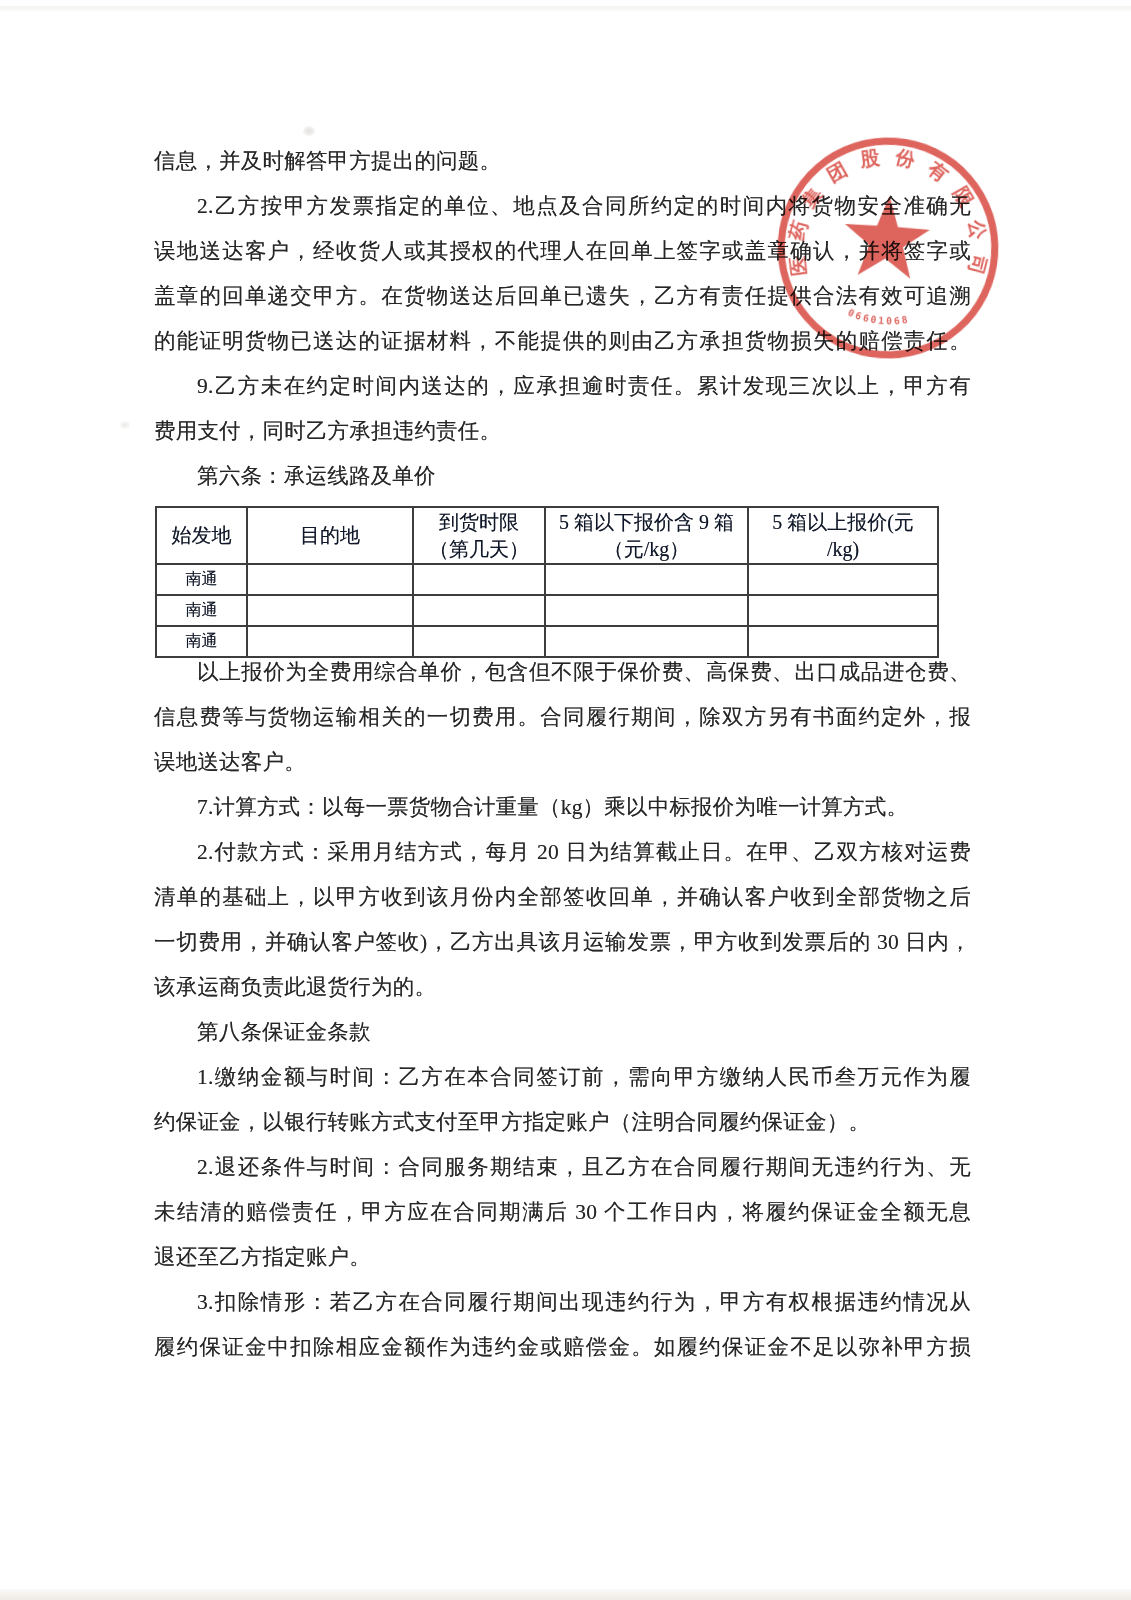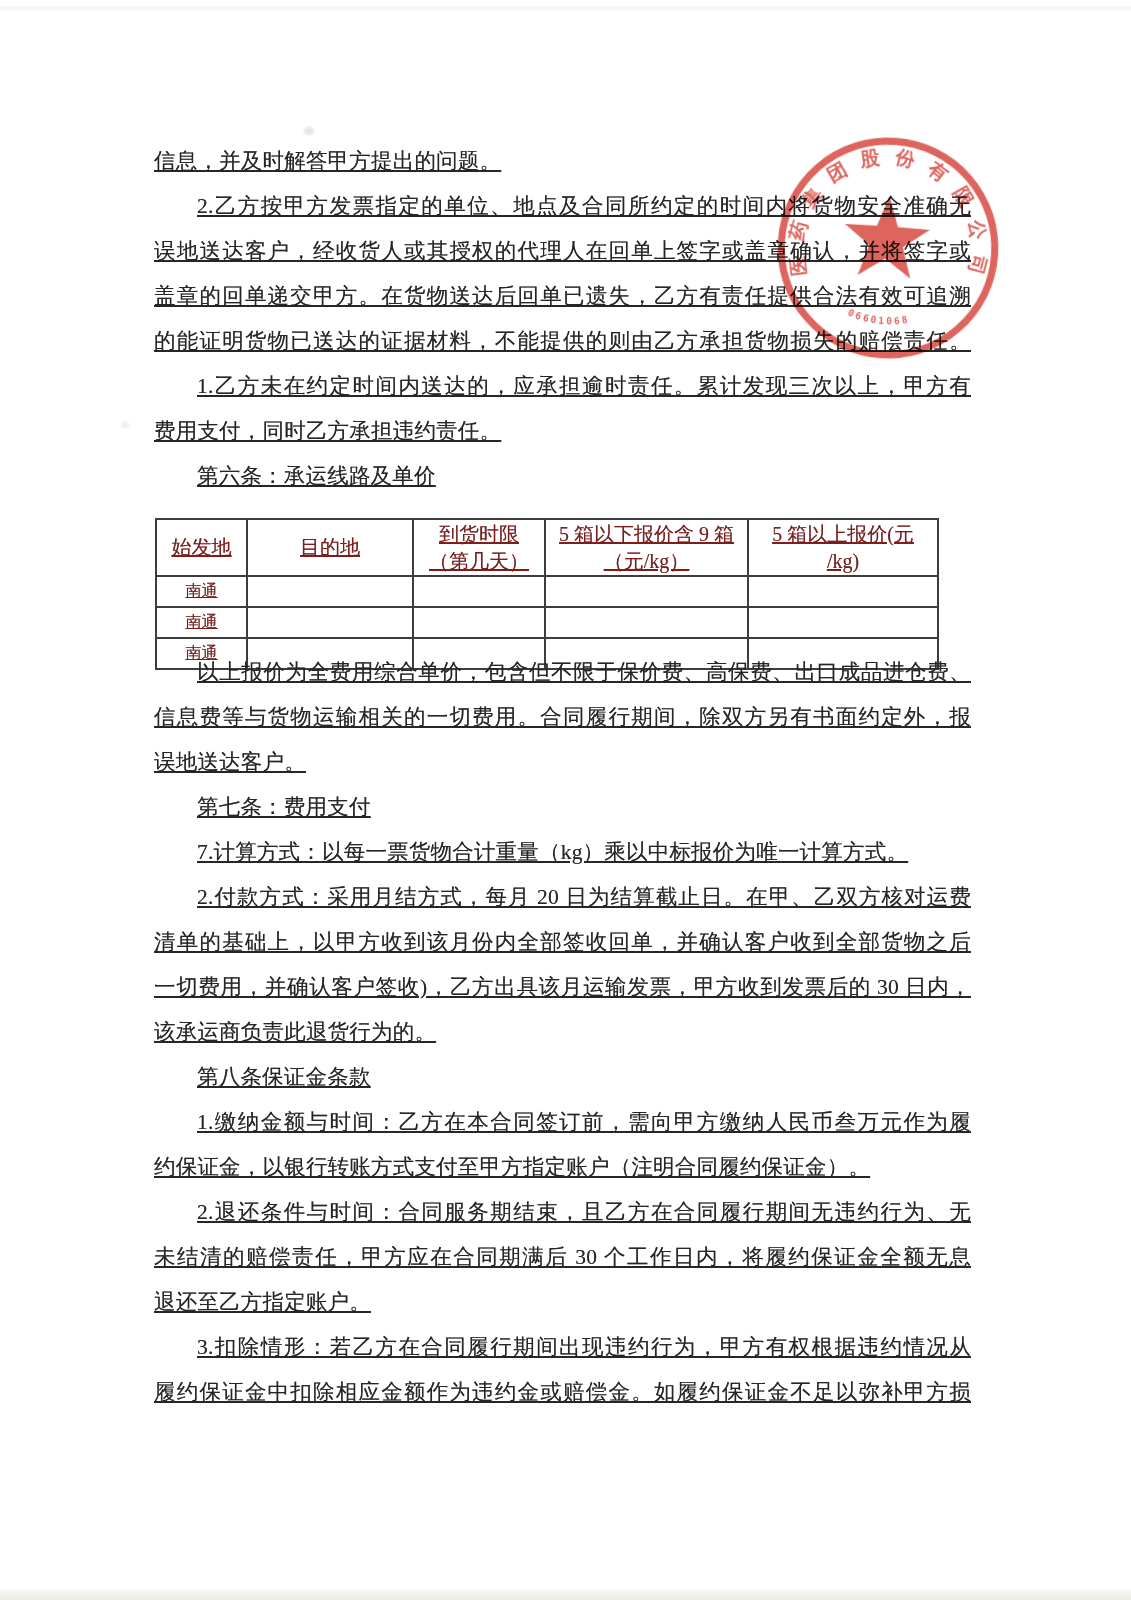--- a/index.html
+++ b/index.html
@@ -30,35 +30,34 @@
 
   
   .textflow{
     position:absolute;left:154px;width:817px;
     font-size:21.5px;line-height:45px;
     letter-spacing:.2px;
     text-shadow:0 0 .4px rgba(40,40,40,.55);
   }
   #flow1{top:139px;}
   #flow2{top:650px;}
-  .line{white-space:nowrap;text-align:left;text-decoration:underline;}
+  .line{white-space:nowrap;text-align:left;}
   .line.fill{
     white-space:normal;
     text-align:justify;
     text-align-last:justify;
   }
   .line.ind{text-indent:43px;}
 
   
   .freight-table{
-    position:absolute;left:155px;top:518px;
+    position:absolute;left:155px;top:506px;
     width:782px;border-collapse:collapse;table-layout:fixed;
     font-family:"Liberation Serif","DejaVu Serif",serif;
-    color:#7f1d1d;
-    text-decoration:underline;
+    color:#0f172a;
   }
   .freight-table col.c1{width:91px;}
   .freight-table col.c2{width:166px;}
   .freight-table col.c3{width:132px;}
   .freight-table col.c4{width:203px;}
   .freight-table col.c5{width:190px;}
   .freight-table th,.freight-table td{
     border:2px solid #3d3d3d;
     text-align:center;vertical-align:middle;
     padding:0;
@@ -104,21 +103,21 @@
   <div class="edge-top"></div>
   <div class="artifact a1"></div>
   <div class="artifact a2"></div>
 
   <div id="flow1" class="textflow">
       <div class="line">信息，并及时解答甲方提出的问题。</div>
       <div class="line ind fill">2.乙方按甲方发票指定的单位、地点及合同所约定的时间内将货物安全准确无</div>
       <div class="line fill">误地送达客户，经收货人或其授权的代理人在回单上签字或盖章确认，并将签字或</div>
       <div class="line fill">盖章的回单递交甲方。在货物送达后回单已遗失，乙方有责任提供合法有效可追溯</div>
       <div class="line fill">的能证明货物已送达的证据材料，不能提供的则由乙方承担货物损失的赔偿责任。</div>
-      <div class="line ind fill">1.乙方未在约定时间内送达的，应承担逾时责任。累计发现三次以上，甲方有</div>
+      <div class="line ind fill">9.乙方未在约定时间内送达的，应承担逾时责任。累计发现三次以上，甲方有</div>
       <div class="line">费用支付，同时乙方承担违约责任。</div>
       <div class="line ind">第六条：承运线路及单价</div>
     </div>
 
   <table class="freight-table">
     <colgroup>
       <col class="c1">
         <col class="c2">
         <col class="c3">
         <col class="c4">
@@ -158,21 +157,20 @@
           <td></td>
           <td></td>
         </tr>
       </tbody>
   </table>
 
   <div id="flow2" class="textflow">
       <div class="line ind fill">以上报价为全费用综合单价，包含但不限于保价费、高保费、出口成品进仓费、</div>
       <div class="line fill">信息费等与货物运输相关的一切费用。合同履行期间，除双方另有书面约定外，报</div>
       <div class="line">误地送达客户。</div>
-      <div class="line ind">第七条：费用支付</div>
       <div class="line ind">7.计算方式：以每一票货物合计重量（kg）乘以中标报价为唯一计算方式。</div>
       <div class="line ind fill">2.付款方式：采用月结方式，每月 20 日为结算截止日。在甲、乙双方核对运费</div>
       <div class="line fill">清单的基础上，以甲方收到该月份内全部签收回单，并确认客户收到全部货物之后</div>
       <div class="line fill">一切费用，并确认客户签收)，乙方出具该月运输发票，甲方收到发票后的 30 日内，</div>
       <div class="line">该承运商负责此退货行为的。</div>
       <div class="line ind">第八条保证金条款</div>
       <div class="line ind fill">1.缴纳金额与时间：乙方在本合同签订前，需向甲方缴纳人民币叁万元作为履</div>
       <div class="line">约保证金，以银行转账方式支付至甲方指定账户（注明合同履约保证金）。</div>
       <div class="line ind fill">2.退还条件与时间：合同服务期结束，且乙方在合同履行期间无违约行为、无</div>
       <div class="line fill">未结清的赔偿责任，甲方应在合同期满后 30 个工作日内，将履约保证金全额无息</div>

